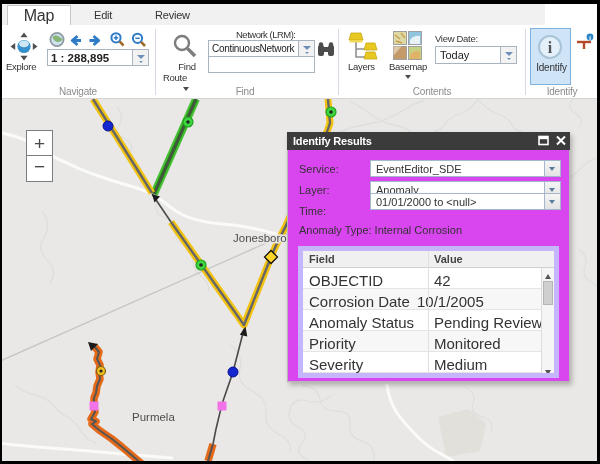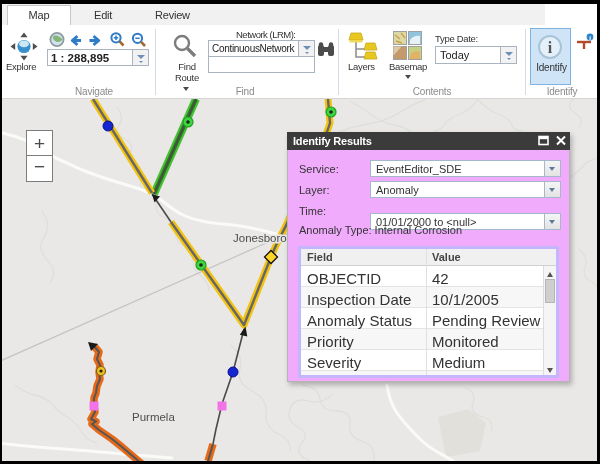--- a/index.html
+++ b/index.html
@@ -1,46 +1,46 @@
 <!DOCTYPE html>
 <html><head>
 <meta charset="utf-8">
 <style>
 * { margin:0; padding:0; box-sizing:border-box; }
 html,body { width:600px; height:464px; overflow:hidden; }
 body { background:#000; font-family:"Liberation Sans",sans-serif; position:relative; }
 #app { position:absolute; left:2px; top:4px; width:595px; height:457px; background:#fff; }
 
 #tabbar { position:absolute; left:0; top:0; width:543px; height:21px; background:#f1f1f1; }
-#maptab { position:absolute; left:5px; top:1px; width:64px; height:20px; background:#fff; border:1px solid #c6c6c6; border-bottom:none; text-align:center; font-size:11px; letter-spacing:-0.2px; color:#333; line-height:19px; }
+#maptab { position:absolute; left:5px; top:1px; width:64px; height:20px; background:#fff; border:1px solid #c6c6c6; border-bottom:none; text-align:center; font-size:16px; letter-spacing:-0.2px; color:#333; line-height:19px; }
 .tabtxt { position:absolute; top:1px; font-size:11px; letter-spacing:-0.2px; color:#333; line-height:20px; }
 
 #ribbon { position:absolute; left:0; top:21px; width:595px; height:74px; background:#fff; border-bottom:1px solid #d5d5d5; }
 .sep { position:absolute; top:4px; width:1px; height:66px; background:#d4dbe4; }
 .glabel { position:absolute; top:61px; font-size:10px; letter-spacing:-0.2px; color:#8b8b8b; text-align:center; }
 .rlabel { font-size:9.5px; letter-spacing:-0.3px; color:#333; }
 .combo { position:absolute; background:#fff; border:1px solid #aab4c0; font-size:11px; color:#222; }
 .combo .txt { position:absolute; left:4px; top:0; bottom:0; display:flex; align-items:center; white-space:nowrap; }
 .combo .btn { position:absolute; right:0; top:0; bottom:0; width:16px; background:#f2f2f2; border-left:1px solid #aab4c0; }
 .combo .btn:after { content:""; position:absolute; left:3.5px; top:5px; border:4px solid transparent; border-top:4px solid #6f8fb8; }
 .combo .btn:before { content:""; position:absolute; left:5.5px; top:11px; border:2px solid transparent; border-top:2.5px solid #6f8fb8; }
 .tinyarrow { position:absolute; width:0; height:0; border:3px solid transparent; border-top:4px solid #4a4a4a; }
 
 #map { position:absolute; left:0; top:95px; width:595px; height:362px; background:#e9e8e6; overflow:hidden; }
 #zoomctl { position:absolute; left:24px; top:31px; width:27px; height:52px; background:#fff; border:1px solid #7d7d7d; }
 #zoomctl .zb { position:absolute; left:0; width:25px; height:25px; text-align:center; font-size:19px; color:#4a4a4a; }
 
-#panel { position:absolute; left:285px; top:33px; width:283px; height:250px; background:#f0abfc; box-shadow:2px 3px 5px rgba(0,0,0,0.25); border:1px solid #b5b5b5; }
+#panel { position:absolute; left:285px; top:33px; width:283px; height:250px; background:#d946ef; box-shadow:2px 3px 5px rgba(0,0,0,0.25); border:1px solid #b5b5b5; }
 #ptitle { position:absolute; left:-1px; top:-1px; width:283px; height:18px; background:#3b3b3b; color:#fff; font-size:11px; letter-spacing:-0.2px; font-weight:bold; line-height:18px; padding-left:6px; }
 .prow { position:absolute; left:11px; font-size:11px; color:#333; }
 .pcombo { position:absolute; left:82px; width:191px; height:17px; background:#fff; border:1px solid #a5b8cb; font-size:11px; color:#333; }
 .pcombo .txt { position:absolute; left:5px; top:2px; white-space:nowrap; }
 .pcombo .btn { position:absolute; right:0; top:0; bottom:0; width:16px; background:linear-gradient(#f5f5f5,#e3e3e3); border-left:1px solid #a5b8cb; }
 .pcombo .btn:after { content:""; position:absolute; left:4px; top:6px; border:3.5px solid transparent; border-top:4.5px solid #5c7c9e; }
-#ptable { position:absolute; left:10px; top:113px; width:261px; height:132px; border:3px solid #c4b5fd; overflow:hidden; background:#fff; }
+#ptable { position:absolute; left:10px; top:113px; width:261px; height:132px; border:5px solid #c4b5fd; overflow:hidden; background:#fff; }
 #ptable .hdr { position:absolute; left:0; top:0; width:259px; height:17px; background:#f0f0f0; border-bottom:1px solid #d0d0d0; }
 #ptable .hdr span { position:absolute; top:2px; font-size:11px; font-weight:bold; color:#444; }
 .trow { position:absolute; left:0; width:246px; height:21px; border-bottom:1px solid #e4e4e4; }
 .trow span { position:absolute; top:4px; font-size:15px; color:#333; white-space:nowrap; }
 .colline { position:absolute; top:0; width:1px; height:132px; background:#e0e0e0; left:125px; }
 #vscroll { position:absolute; right:0; top:17px; width:13px; height:113px; background:#f5f5f5; border-left:1px solid #dcdcdc; }
 #vscroll .ar { position:absolute; left:3px; width:0; height:0; border:3.5px solid transparent; }
 #vscroll .thumb { position:absolute; left:1px; top:13px; width:10px; height:24px; background:#cfcfcf; border:1px solid #b5b5b5; }
 </style>
 </head>
@@ -74,29 +74,29 @@
       <line x1="66.8" y1="6.8" x2="71.2" y2="6.8" stroke="#2e7bc8" stroke-width="1.5"></line>
       <line x1="69" y1="4.6" x2="69" y2="9" stroke="#2e7bc8" stroke-width="1.5"></line>
       <circle cx="90.5" cy="7.3" r="4.6" fill="none" stroke="#2e7bc8" stroke-width="2"></circle>
       <line x1="94.1" y1="10.9" x2="98" y2="15" stroke="#a06a2c" stroke-width="2.6"></line>
       <line x1="88.3" y1="7.3" x2="92.7" y2="7.3" stroke="#2e7bc8" stroke-width="1.5"></line>
     </svg>
     <div class="combo" style="left:45px;top:24px;width:102px;height:17px;">
       <span class="txt" style="font-size:11.5px;left:3px;font-weight:bold;">1 : 288,895</span>
         <span class="btn"></span>
     </div>
-    <div class="glabel" style="left:56px;width:72px;">Navigate</div>
+    <div class="glabel" style="left:40px;width:72px;">Navigate</div>
     <div class="sep" style="left:153px;"></div>
 
     <svg width="28" height="26" style="position:absolute;left:170px;top:9px;">
       <circle cx="10" cy="9" r="7" fill="none" stroke="#7d7d7d" stroke-width="2.4"></circle>
       <line x1="15.5" y1="14.5" x2="23" y2="22" stroke="#7d7d7d" stroke-width="3.4"></line>
     </svg>
     <div class="rlabel" style="position:absolute;left:172px;top:36px;text-align:center;width:26px;">Find</div>
-    <div class="rlabel" style="position:absolute;left:168px;top:47px;text-align:center;width:34px;">Route</div>
+    <div class="rlabel" style="position:absolute;left:156px;top:47px;text-align:center;width:34px;">Route</div>
     <div class="tinyarrow" style="left:181px;top:62px;"></div>
     <div class="rlabel" style="position:absolute;left:206px;top:4px;letter-spacing:-0.5px;margin-left:28px;">Network (LRM):</div>
     <div class="combo" style="left:206px;top:15px;width:107px;height:17px;">
       <span class="txt" style="font-size:10px;letter-spacing:-0.3px;left:3px;">ContinuousNetwork</span>
         <span class="btn"></span>
     </div>
     <div class="combo" style="left:206px;top:31px;width:107px;height:17px;"></div>
     <svg width="18" height="18" style="position:absolute;left:315px;top:16px;">
       <rect x="1" y="4" width="6" height="11" rx="2" fill="#4c4c4c"></rect>
       <rect x="11" y="4" width="6" height="11" rx="2" fill="#4c4c4c"></rect>
@@ -120,21 +120,21 @@
       <path d="M2,4 l5,4 M8,2 l4,5 M3,10 l6,2" stroke="#c8a050" stroke-width="1.4"></path>
       <rect x="15.5" y="0.5" width="13" height="13" fill="#8fc3de" stroke="#a0a0a0"></rect>
       <path d="M17,9 q4,-5 10,-4 v8 h-10z" fill="#e8f2f6"></path>
       <rect x="0.5" y="15.5" width="13" height="13" fill="#c49a6a" stroke="#a0a0a0"></rect>
       <path d="M0.5,15.5 l8,0 -8,9z" fill="#ddc9a8"></path>
       <rect x="15.5" y="15.5" width="13" height="13" fill="#c6d283" stroke="#a0a0a0"></rect>
       <path d="M17,24 q4,-6 10,-3 v7 h-10z" fill="#e0b468"></path>
     </svg>
     <div class="rlabel" style="position:absolute;left:387px;top:36px;">Basemap</div>
     <div class="tinyarrow" style="left:403px;top:50px;"></div>
-    <div class="rlabel" style="position:absolute;left:433px;top:8px;">Type Date:</div>
+    <div class="rlabel" style="position:absolute;left:433px;top:8px;">View Date:</div>
     <div class="combo" style="left:433px;top:21px;width:82px;height:18px;">
       <span class="txt">Today</span>
         <span class="btn"></span>
     </div>
     <div class="glabel" style="left:400px;width:60px;">Contents</div>
     <div class="sep" style="left:523px;"></div>
 
     <div style="position:absolute;left:528px;top:3px;width:41px;height:57px;background:#cfe4f7;border:1px solid #7eb2e0;">
       <div style="position:absolute;left:7px;top:6px;width:24px;height:24px;border-radius:50%;background:#e4f0fa;border:2px solid #a8c4d6;text-align:center;font-family:'Liberation Serif',serif;font-size:16px;font-weight:bold;color:#555;line-height:22px;">i</div>
       <div style="position:absolute;left:0;top:33px;width:41px;text-align:center;font-size:10px;letter-spacing:-0.2px;color:#333;">Identify</div>
@@ -245,37 +245,37 @@
       <div class="pcombo" style="top:27px;">
           <span class="txt">EventEditor_SDE</span>
           <span class="btn"></span>
         </div>
       <div class="prow" style="top:51px;">Layer:</div>
       <div class="pcombo" style="top:48px;">
           <span class="txt">Anomaly</span>
           <span class="btn"></span>
         </div>
       <div class="prow" style="top:72px;">Time:</div>
-      <div class="pcombo" style="top:80px;padding-left:46px;">
+      <div class="pcombo" style="top:60px;padding-left:46px;">
           <span class="txt">01/01/2000 to &lt;null&gt;</span>
           <span class="btn"></span>
         </div>
       <div class="prow" style="top:91px;">Anomaly Type: Internal Corrosion</div>
       <div id="ptable">
         <div class="hdr">
             <span style="left:6px;">Field</span>
             <span style="left:131px;">Value</span>
           </div>
         <div class="trow" style="top:17px;">
             <span style="left:6px;">OBJECTID</span>
             <span style="left:131px;">42</span>
           </div>
         <div class="trow" style="top:38px;background:#f7f7f7;">
-            <span style="left:6px;">Inspection Date</span>
-            <span style="left:131px;">10/1/2005</span>
+            <span style="left:6px;">Corrosion Date</span>
+            <span style="left:114px;">10/1/2005</span>
           </div>
         <div class="trow" style="top:59px;">
             <span style="left:6px;">Anomaly Status</span>
             <span style="left:131px;">Pending Review</span>
           </div>
         <div class="trow" style="top:80px;background:#f7f7f7;">
             <span style="left:6px;">Priority</span>
             <span style="left:131px;">Monitored</span>
           </div>
         <div class="trow" style="top:101px;">

